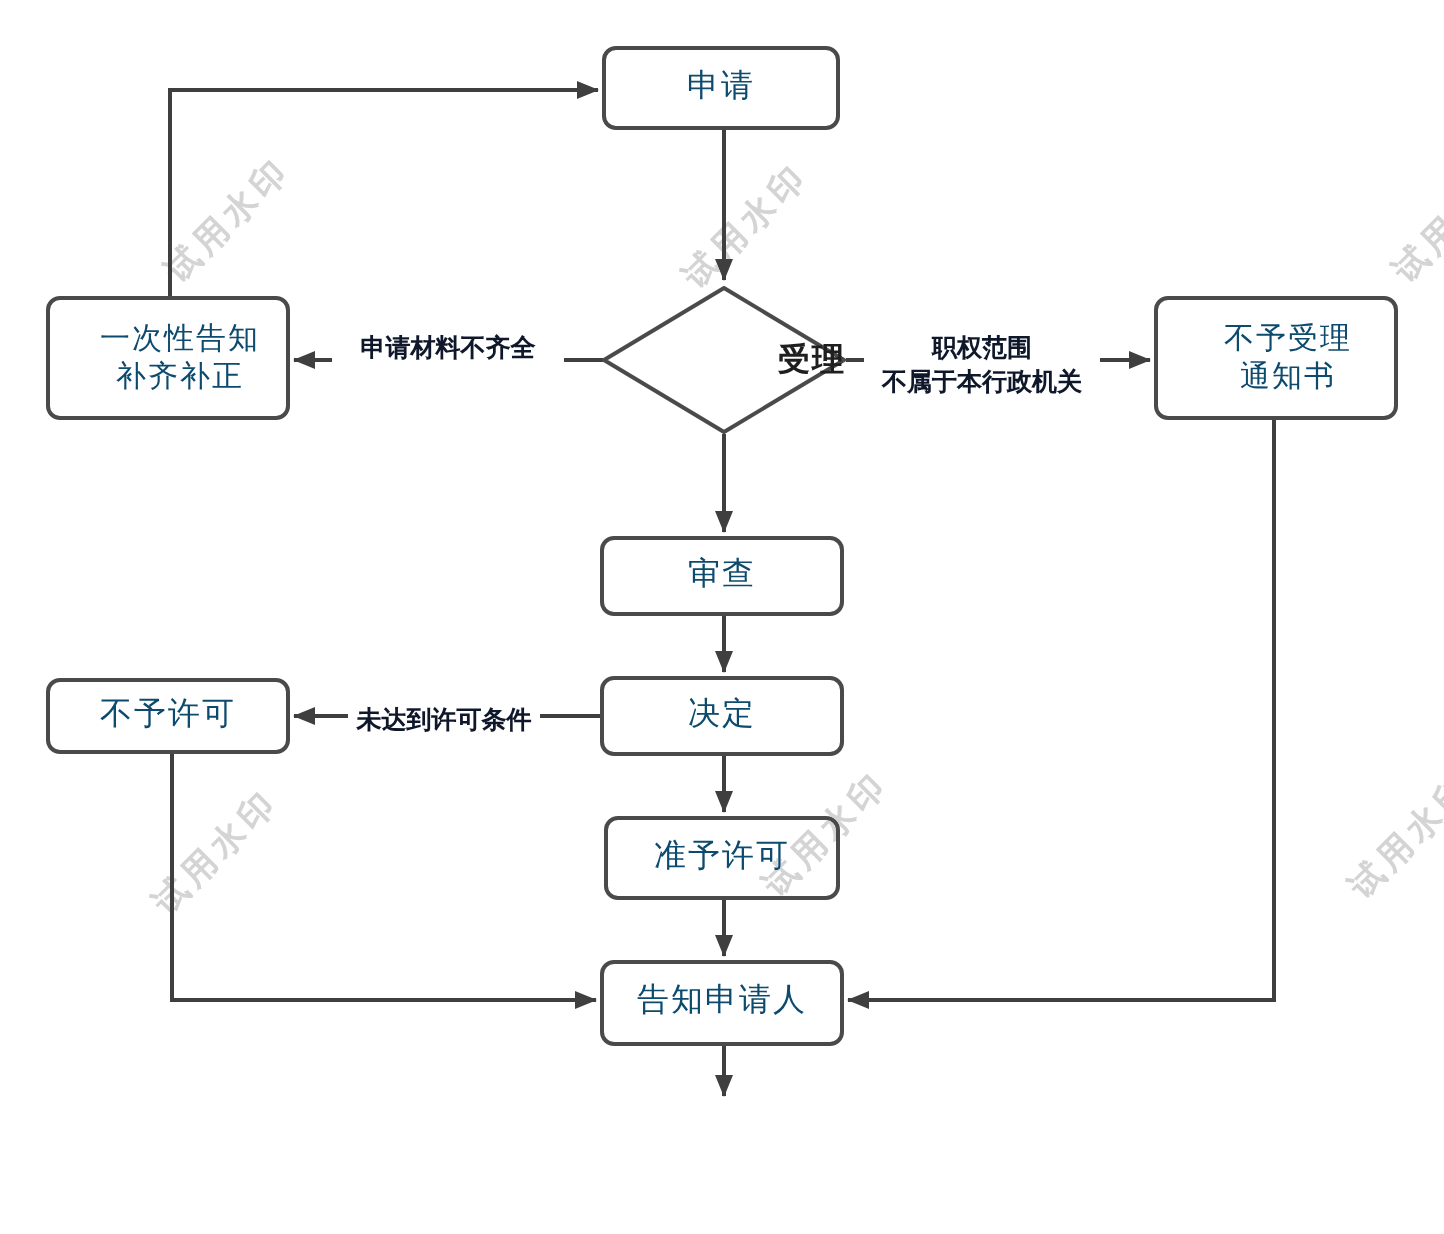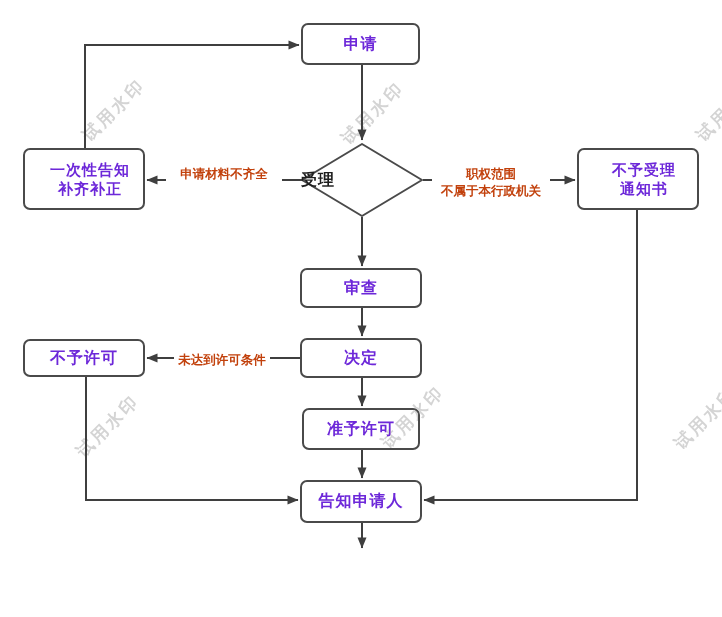--- a/index.html
+++ b/index.html
@@ -5,35 +5,35 @@
   html,body{margin:0;padding:0;background:#fff;}
   .canvas{
     position:relative;width:722px;height:617px;background:#ffffff;
     overflow:hidden;font-family:"Liberation Sans","DejaVu Sans",sans-serif;
   }
   .connector-layer{position:absolute;left:0;top:0;z-index:1;}
   .node{
     position:absolute;z-index:2;box-sizing:border-box;background:#ffffff;
     border:2px solid #4a4a4a;border-radius:7px;
     display:flex;flex-direction:column;align-items:center;justify-content:center;
-    font-weight:bold;color:#6d28d9;font-size:16px;line-height:1.3;
+    font-weight:normal;color:#0c4a6e;font-size:16px;line-height:1.3;
     letter-spacing:1px;text-align:center;
   }
   .node.two-line{font-size:15px;letter-spacing:1px;padding-left:12px;}
   .diamond-wrap{
-    position:absolute;z-index:2;display:flex;align-items:center;justify-content:flex-start;
+    position:absolute;z-index:2;display:flex;align-items:center;justify-content:flex-end;
   }
   .diamond-wrap svg{position:absolute;left:0;top:0;}
   .diamond-label{
     position:relative;z-index:3;font-weight:bold;color:#1f1f1f;
     font-size:16px;letter-spacing:1px;
   }
   .edge-label{
     position:absolute;z-index:3;background:#ffffff;
-    font-weight:bold;color:#c2410c;font-size:12.5px;line-height:1.35;
+    font-weight:bold;color:#0f172a;font-size:12.5px;line-height:1.35;
     text-align:center;padding:1px 0;
   }
   .watermark{
     position:absolute;z-index:5;color:#d4d4d4;font-size:17px;font-weight:bold;
     letter-spacing:3px;white-space:nowrap;pointer-events:none;
     transform:translate(-50%,-50%) rotate(-45deg);
     mix-blend-mode:darken;
   }
 </style>
 </head>

